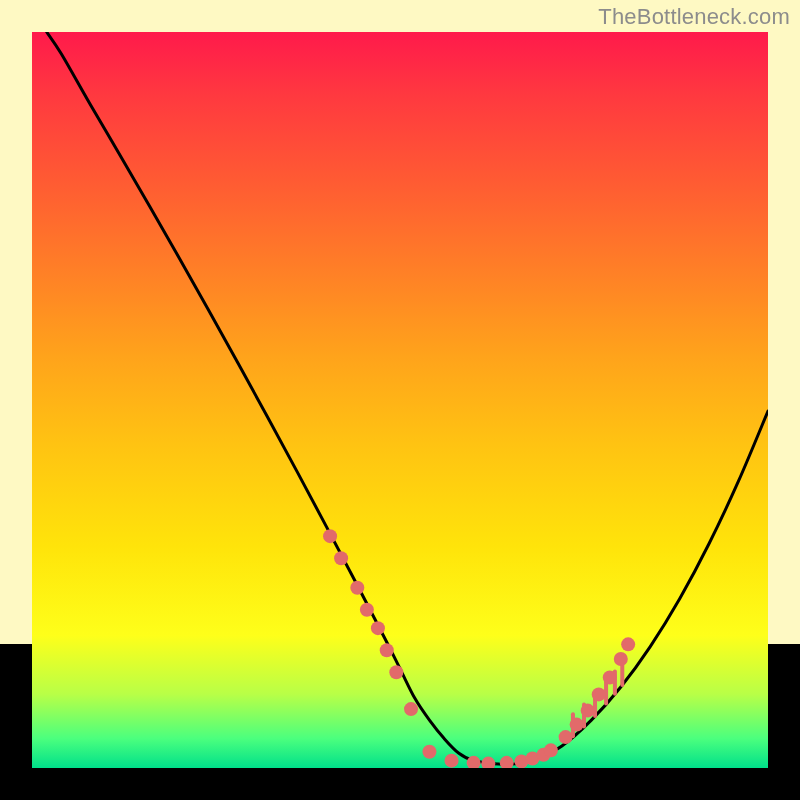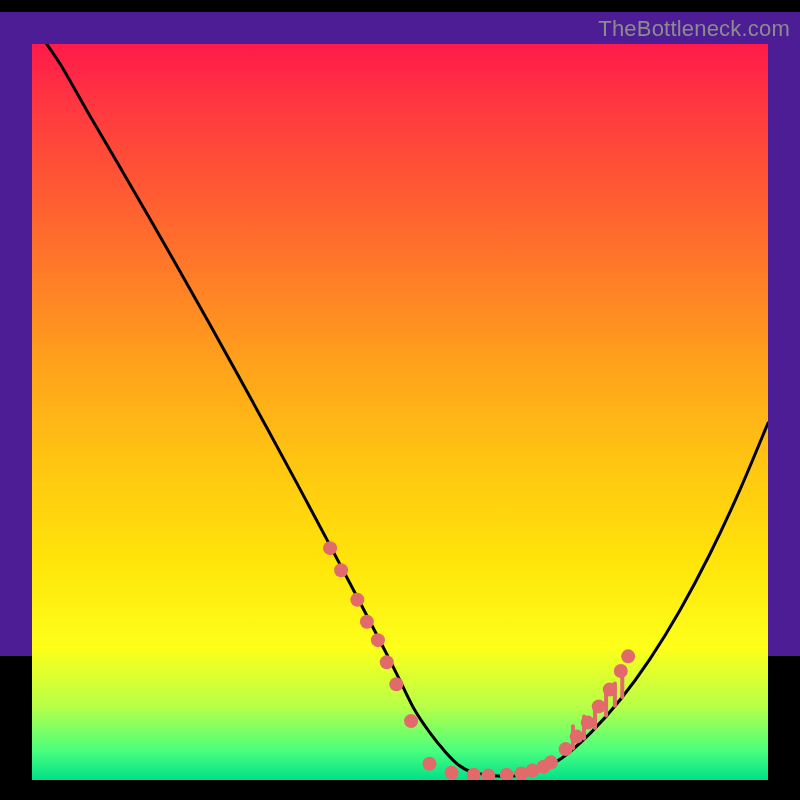--- a/index.html
+++ b/index.html
@@ -7,24 +7,24 @@
     padding: 0;
     width: 800px;
     height: 800px;
     background: #000;
     overflow: hidden;
     font-family: Arial, Helvetica, sans-serif;
   }
   .frame {
     position: absolute;
     left: 0;
-    top: 12px;
+    top: 0;
     width: 800px;
     height: 644px;
-    background: #4c1d95;
+    background: #fef9c3;
   }
   .watermark {
     position: absolute;
     top: 4px;
     right: 10px;
     color: #8c8c8c;
     font-size: 22px;
     font-weight: 500;
     letter-spacing: 0.2px;
     z-index: 50;

